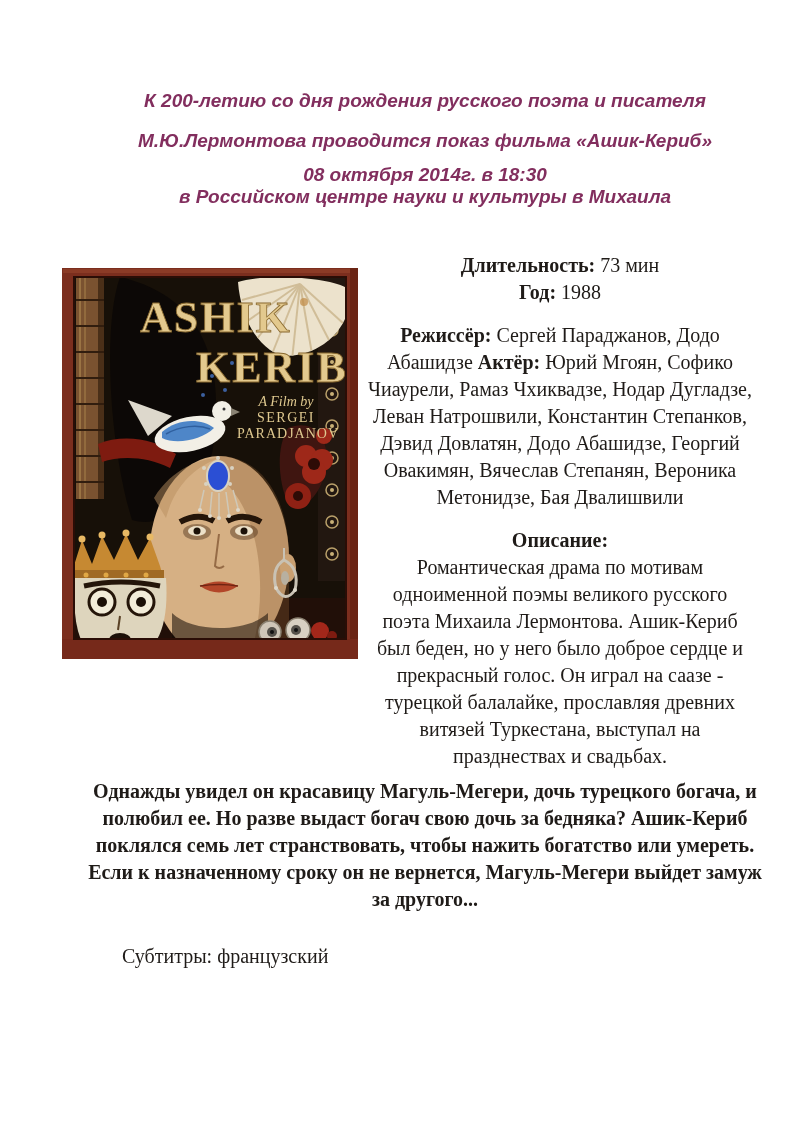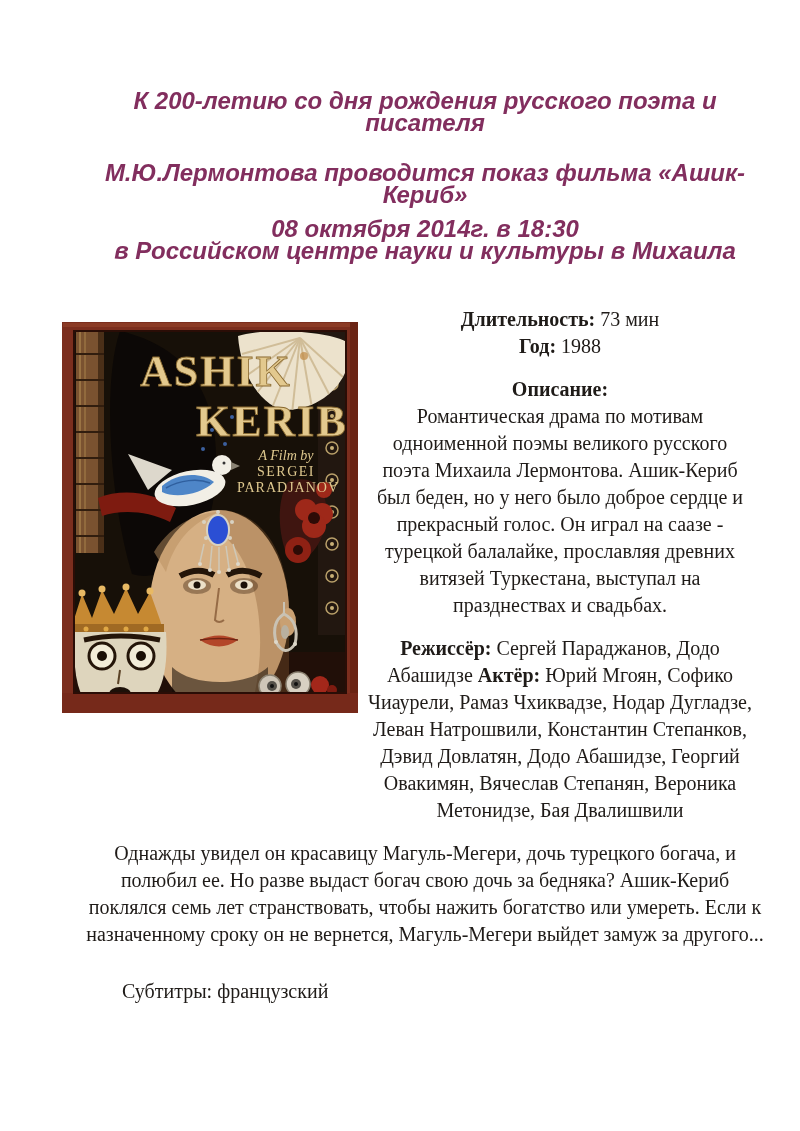--- a/index.html
+++ b/index.html
@@ -6,37 +6,37 @@
   body{
     width:800px;height:1131px;overflow:hidden;background:#ffffff;
     font-family:"Liberation Serif","DejaVu Serif",serif;
     color:#1f1b18;
   }
   .content{padding:90px 32px 0 82px;}
   
   .hdr{
     font-family:"Liberation Sans","DejaVu Sans",sans-serif;
     font-weight:bold;font-style:italic;
-    color:#822e5e;font-size:24px;line-height:22px;text-align:center;
+    color:#822e5e;font-size:19px;line-height:22px;text-align:center;
   }
-  .hdr-l2{margin-top:28px;}
+  .hdr-l2{margin-top:18px;}
   .hdr-l3{margin-top:12px;}
   .hdr-l4{margin-top:0;}
   
   .movie-section{margin-top:44px;font-size:20px;line-height:27px;}
   .poster{
     float:left;width:296px;height:485px;
     margin:16px 10px 25px -52px;
     padding-left:32px;
   }
   .center{text-align:center;margin:16px;}
   .blk1{margin-bottom:10px;}
   .blk2{margin-bottom:16px;}
   .desc-blk{margin-bottom:8px;}
-  .para2{margin:0 0 30px 0;text-align:center;}
+  .para2{margin:0 0 30px 0;text-align:center;font-weight:bold;}
   .subs{margin:8px;text-align:left;text-indent:32px;}
   b{font-weight:bold;}
 </style>
 </head>
 <body>
 
 <div class="content">
 
   <div>
     <div class="hdr">К 200-летию со дня рождения русского поэта и писателя</div>
@@ -258,30 +258,30 @@
 
         <rect x="12" y="9" width="272" height="362" fill="none" stroke="#2a0d06" stroke-width="2"></rect>
       </svg>
     </div>
 
     <p class="center blk1">
       <b>Длительность:</b> <span>73 мин</span><br>
       <b>Год:</b> <span>1988</span>
     </p>
 
+    <p class="center blk2">
+      <b>Режиссёр:</b> <span>Сергей Параджанов, Додо Абашидзе</span>
+      <b>Актёр:</b> <span>Юрий Мгоян, Софико Чиаурели, Рамаз Чхиквадзе, Нодар Дугладзе, Леван Натрошвили, Константин Степанков, Дэвид Довлатян, Додо Абашидзе, Георгий Овакимян, Вячеслав Степанян, Вероника Метонидзе, Бая Двалишвили</span>
+    </p>
+
     <p class="center desc-blk">
       <b>Описание:</b><br>
       <span>Романтическая драма по мотивам одноименной поэмы великого русского поэта Михаила Лермонтова. Ашик-Кериб был беден, но у него было доброе сердце и прекрасный голос. Он играл на саазе - турецкой балалайке, прославляя древних витязей Туркестана, выступал на празднествах и свадьбах.</span>
     </p>
 
-    <p class="center blk2">
-      <b>Режиссёр:</b> <span>Сергей Параджанов, Додо Абашидзе</span>
-      <b>Актёр:</b> <span>Юрий Мгоян, Софико Чиаурели, Рамаз Чхиквадзе, Нодар Дугладзе, Леван Натрошвили, Константин Степанков, Дэвид Довлатян, Додо Абашидзе, Георгий Овакимян, Вячеслав Степанян, Вероника Метонидзе, Бая Двалишвили</span>
-    </p>
-
     <p class="para2">Однажды увидел он красавицу Магуль-Мегери, дочь турецкого богача, и полюбил ее. Но разве выдаст богач свою дочь за бедняка? Ашик-Кериб поклялся семь лет странствовать, чтобы нажить богатство или умереть. Если к назначенному сроку он не вернется, Магуль-Мегери выйдет замуж за другого...</p>
 
     <p class="subs">
       <span>Субтитры:</span> <span>французский</span>
     </p>
 
   </div>
 </div>
 
 </body></html>

